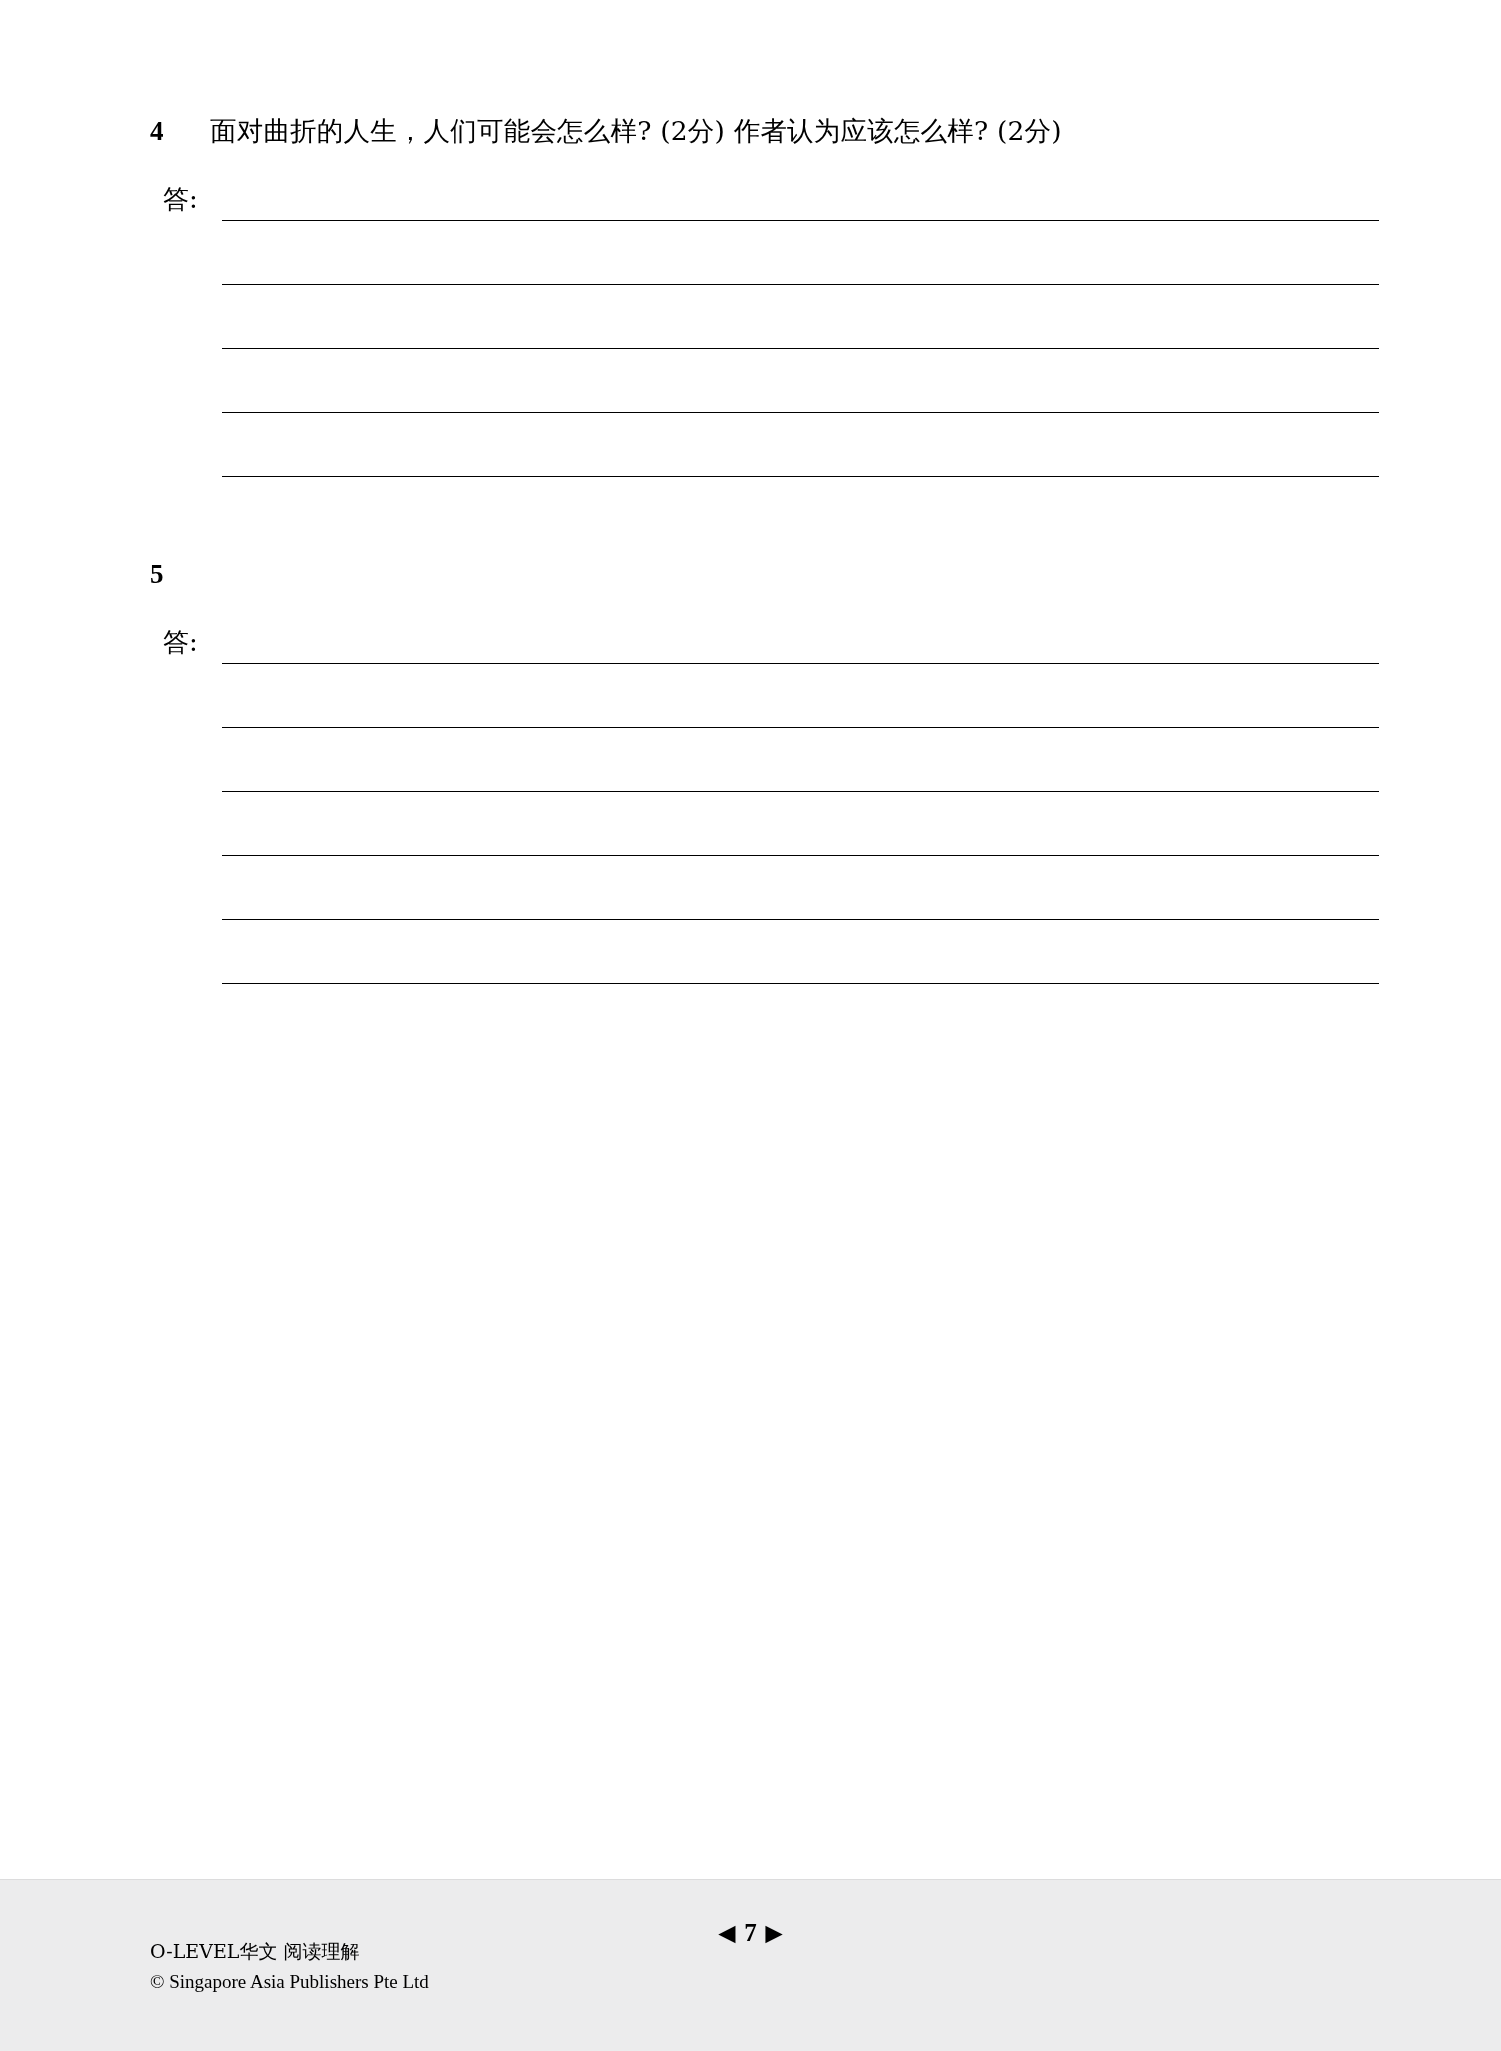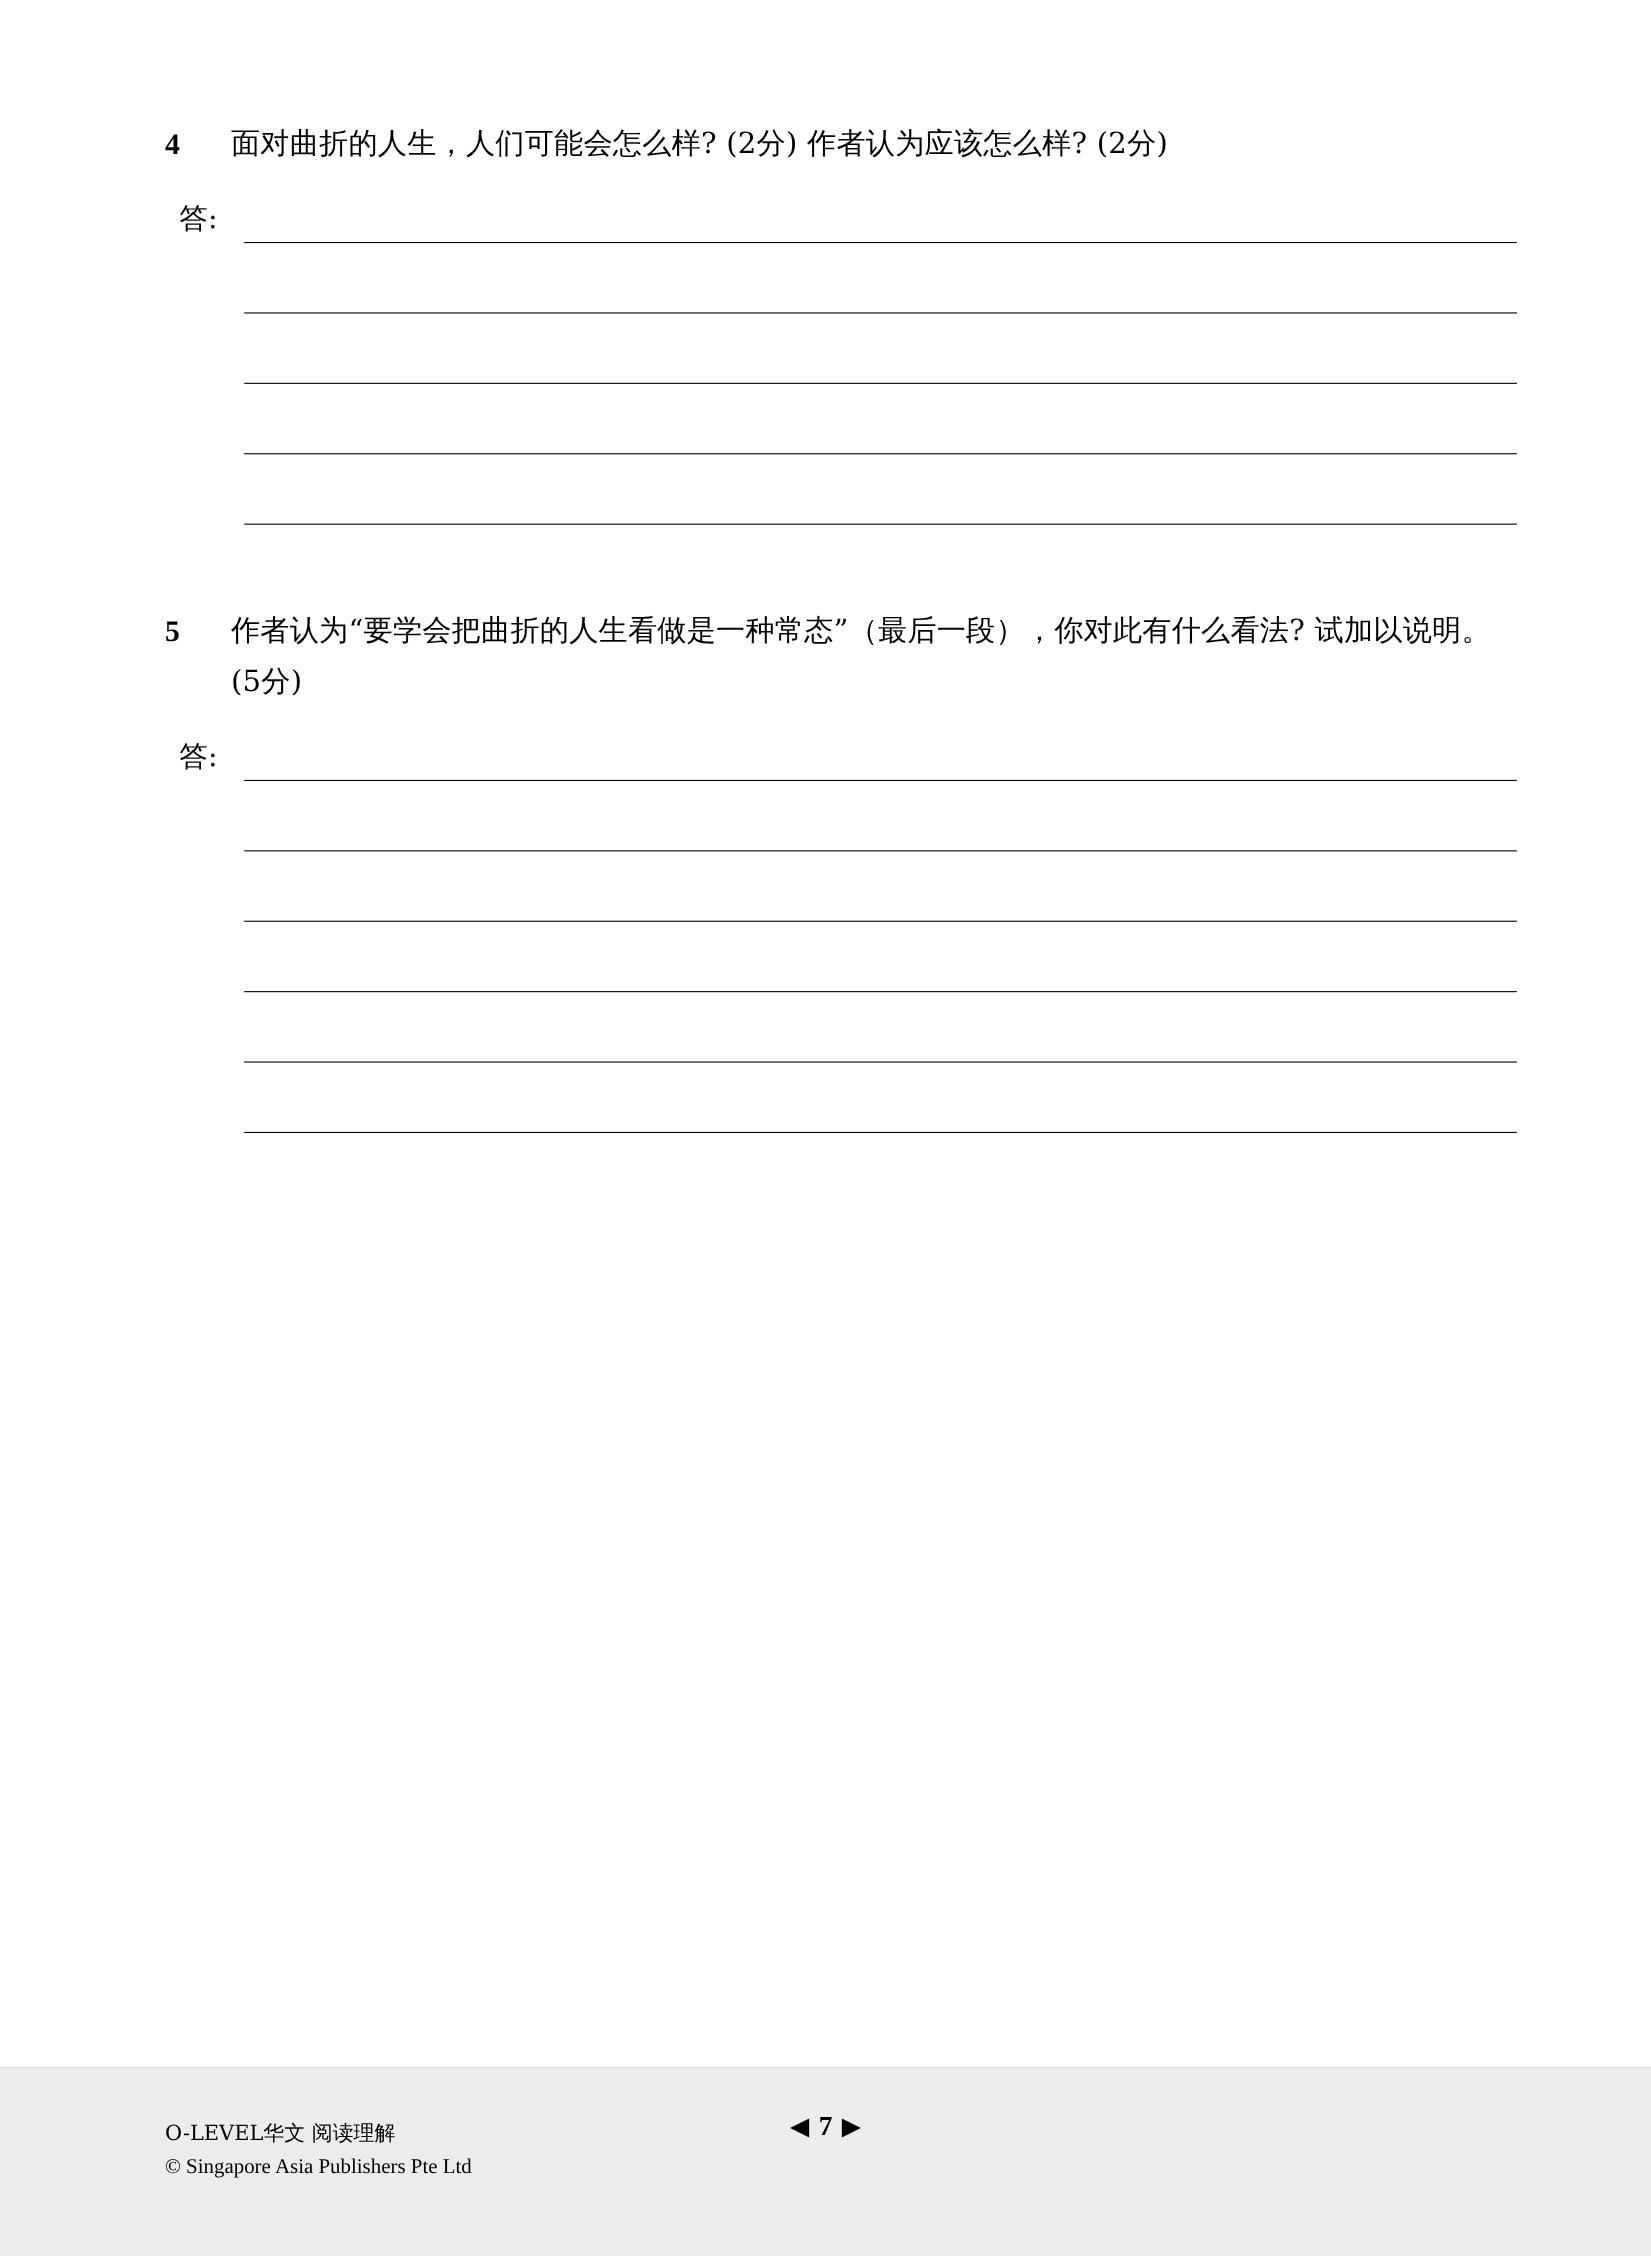--- a/index.html
+++ b/index.html
@@ -96,21 +96,21 @@
     left: 0;
     bottom: 0;
     width: 1501px;
     height: 171px;
     background: #ececed;
     border-top: 1px solid #dcdcdd;
   }
   .footer-left {
     position: absolute;
     left: 150px;
-    top: 44px;
+    top: 56px;
     font-family: "Liberation Serif", serif;
     font-size: 19px;
     line-height: 30px;
     color: #000;
   }
   .footer-left .line2 {
     white-space: nowrap;
   }
   .footer-center {
     position: absolute;
@@ -166,21 +166,20 @@
           <div class="rule"></div>
         </div>
       </div>
     </div>
 
     <div class="gap-between"></div>
 
     <div class="question">
       <div class="q-row">
         <div class="q-num">5</div>
-        <div class="q-text cjk">作者认为“要学会把曲折的人生看做是一种常态”（最后一段），你对此有什么看法? 试加以说明。(5分)</div>
       </div>
       <div class="answer-block">
         <div class="ans-label cjk">答:</div>
         <div class="lines">
           <div class="rule first"></div>
           <div class="rule"></div>
           <div class="rule"></div>
           <div class="rule"></div>
           <div class="rule"></div>
           <div class="rule"></div>

